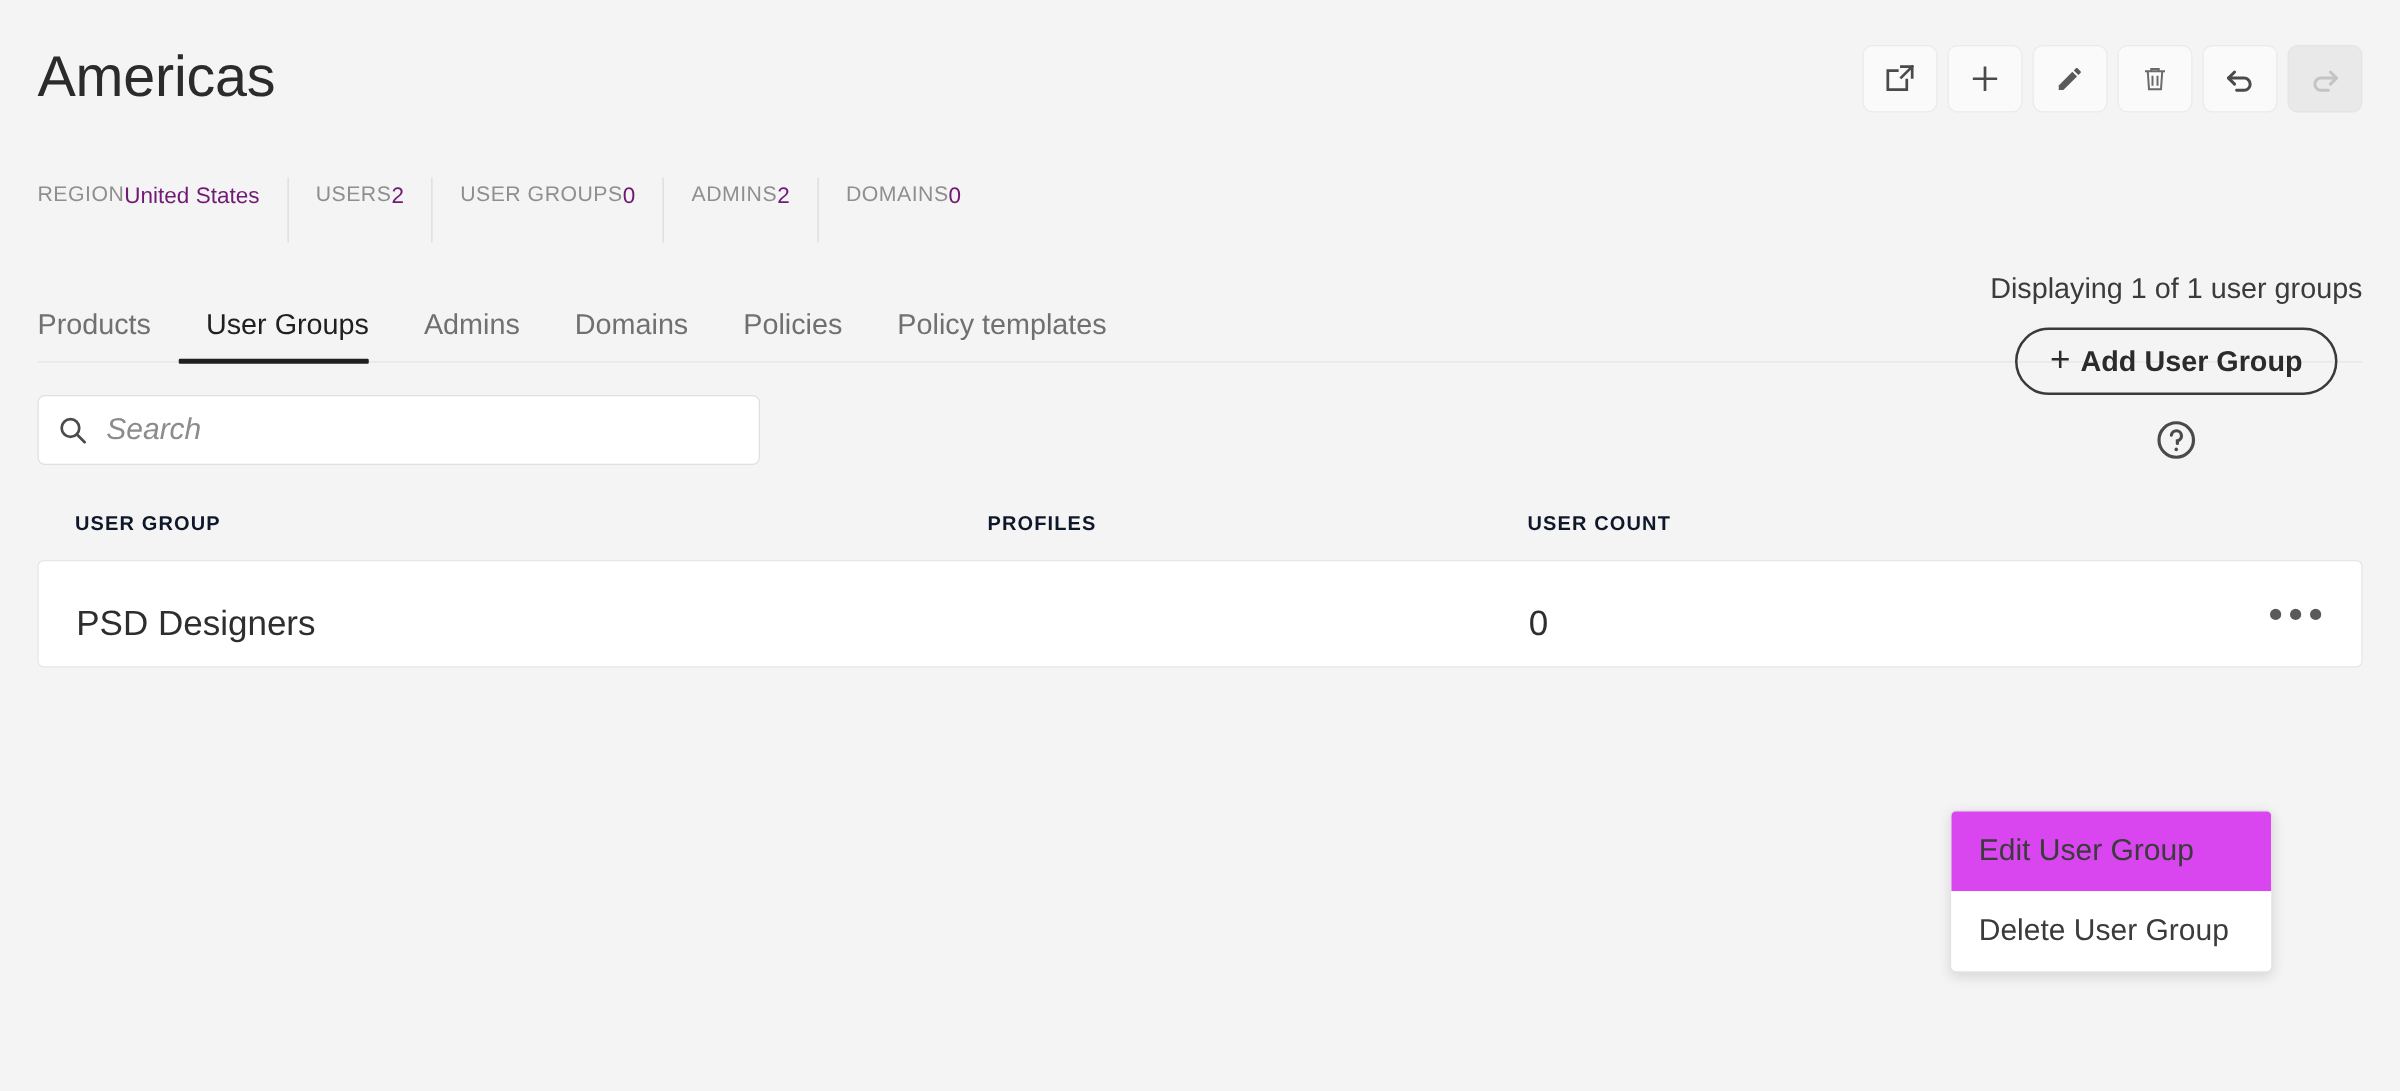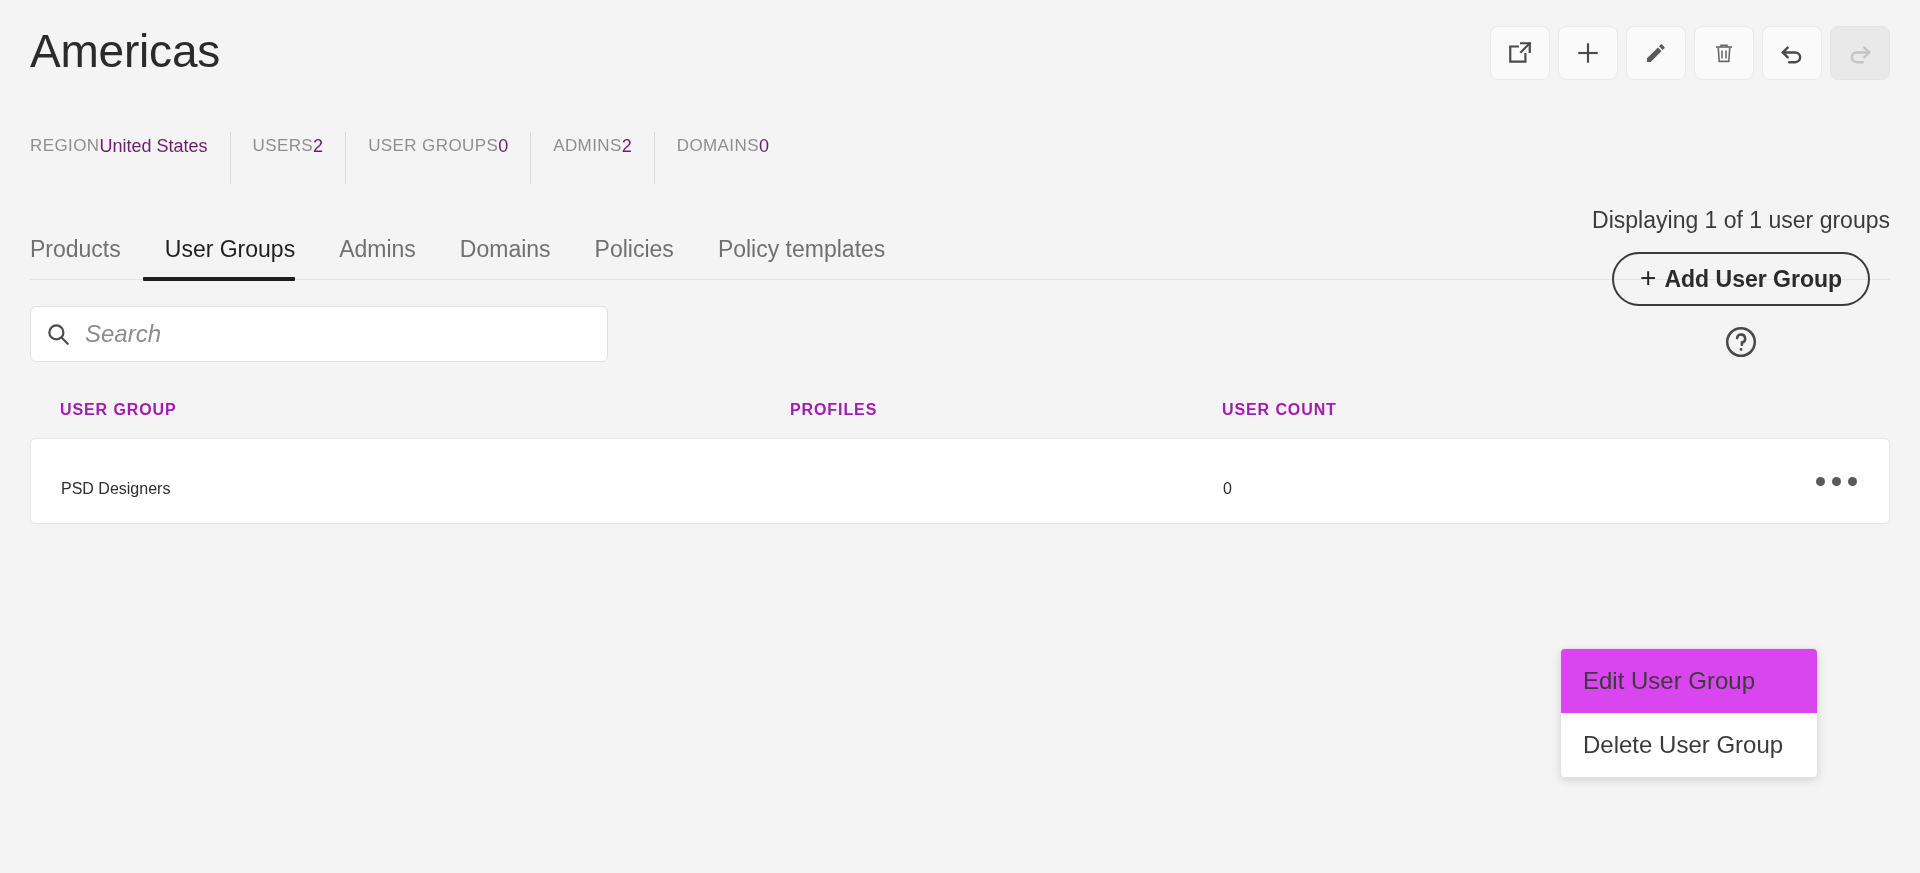--- a/index.html
+++ b/index.html
@@ -15,21 +15,21 @@
     font-family: "Liberation Sans", "DejaVu Sans", sans-serif;
     color: #2c2c2c;
     overflow: hidden;
     position: relative;
   }
 
   .page {
     position: relative;
     width: 1920px;
     height: 873px;
-    padding: 0 30px;
+    padding: 10px 30px;
   }
 
   
   .header-row {
     position: relative;
     height: 118px;
   }
   .page-title {
     position: absolute;
     left: 0;
@@ -228,41 +228,41 @@
   .table-head {
     display: flex;
     align-items: center;
     height: 36px;
     padding: 0 30px;
   }
   .th {
     font-size: 16px;
     font-weight: 700;
     letter-spacing: 0.9px;
-    color: #a21caf;
+    color: #0f172a;
     white-space: nowrap;
   }
   .col-group  { width: 730px; }
   .col-profiles { width: 432px; }
   .col-count  { width: 360px; }
   .col-actions { flex: 1 1 auto; text-align: right; }
 
   .table-row {
     position: relative;
     display: flex;
     align-items: center;
     height: 86px;
     padding: 0 30px;
     background: #ffffff;
     border: 1px solid #e6e6e6;
     border-radius: 5px;
     margin-top: 10px;
   }
   .cell {
-    font-size: 16px;
+    font-size: 28px;
     color: #2e2e2e;
     white-space: nowrap;
     margin-top: 16px;
   }
   .more-btn {
     margin-left: auto;
     display: flex;
     align-items: center;
     gap: 7px;
     background: none;

